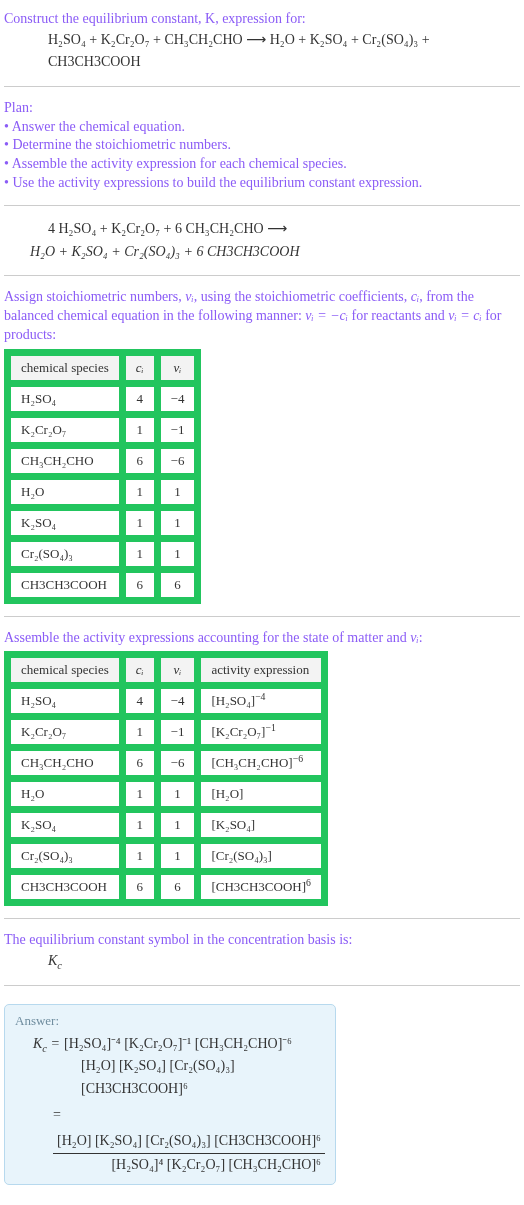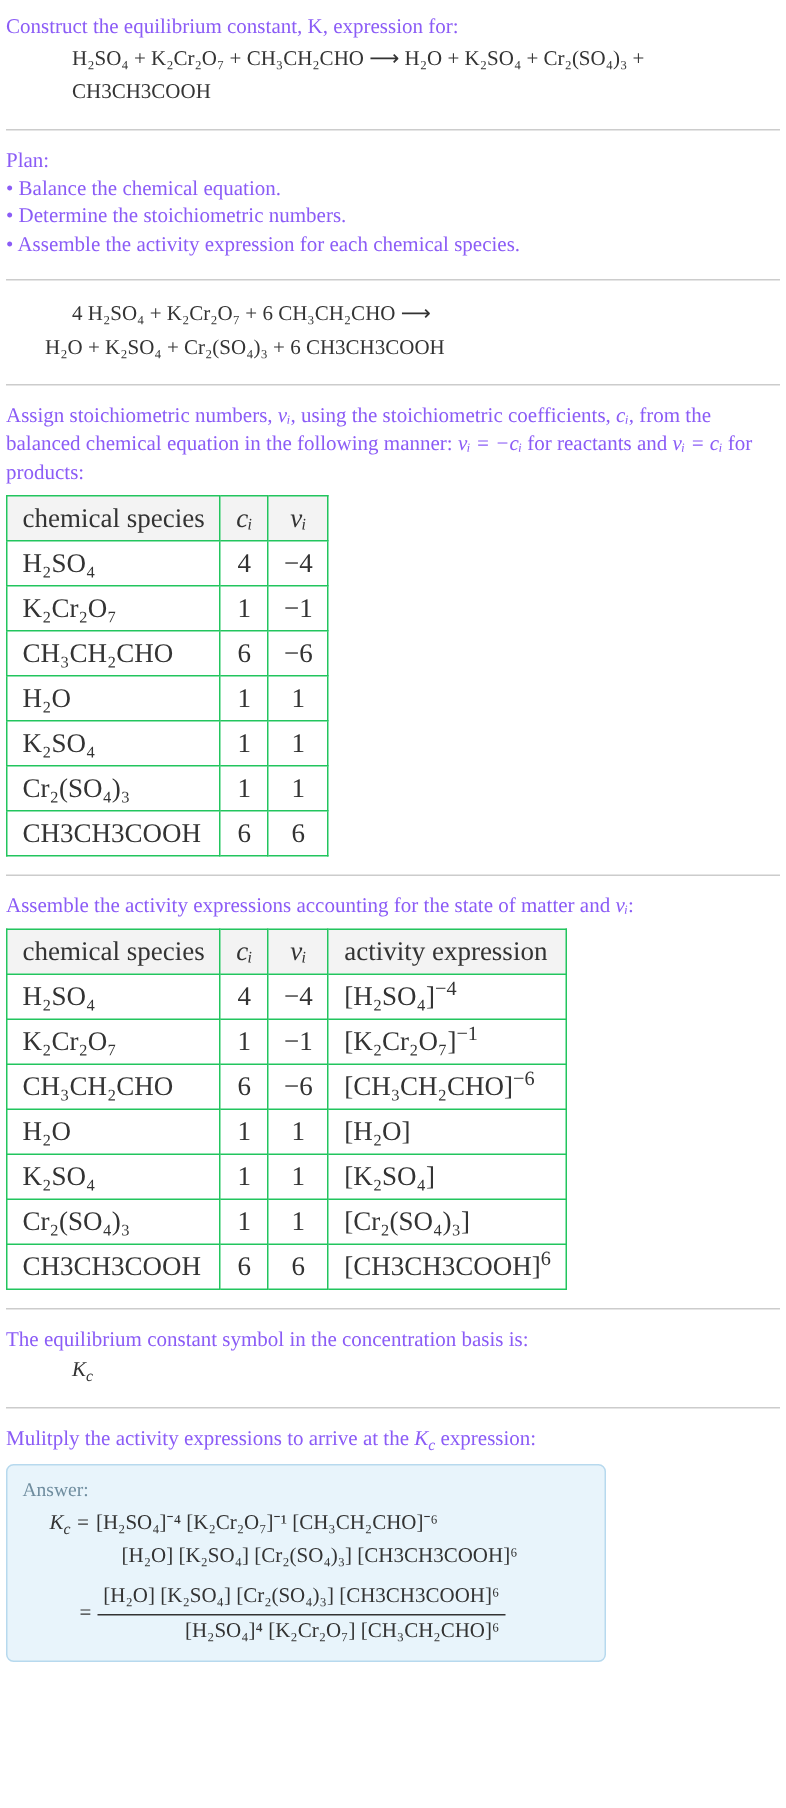--- a/index.html
+++ b/index.html
@@ -28,53 +28,54 @@
   .eq, .mathline {
     font-size: 14px;
     line-height: 1.6;
     margin-left: 44px;
   }
   table.data {
     border-collapse: collapse;
     margin-top: 4px;
   }
   table.data th, table.data td {
-    border: 1px solid #22c55e;
+    border: 7px solid #22c55e;
     padding: 4px 10px;
-    font-size: 18px;
+    font-size: 13px;
     text-align: center;
     white-space: nowrap;
   }
   table.data th {
     background: #f3f3f3;
     font-weight: normal;
   }
   table.data td.left, table.data th.left {
     text-align: left;
   }
   .answer-box {
     background: #e8f4fb;
     border: 1px solid #b7d9ee;
     border-radius: 5px;
     padding: 8px 10px;
     margin-top: 6px;
-    width: 400px;
+    width: 332px;
     box-sizing: border-box;
   }
   .answer-label {
     color: #6f8d9f;
     font-size: 13px;
     margin-bottom: 4px;
   }
   sub, sup {
     font-size: 0.75em;
     line-height: 0;
   }
   .indent {
     margin-left: 26px;
+    font-style: italic;
   }
   .frac {
     display: inline-block;
     vertical-align: middle;
     text-align: center;
   }
   .frac .num {
     display: block;
     border-bottom: 1px solid #333;
     padding: 0 4px;
@@ -97,23 +98,24 @@
 
 <div class="section">
   <div class="prompt">Construct the equilibrium constant, K, expression for:</div>
   <div class="eq">H₂SO₄ + K₂Cr₂O₇ + CH₃CH₂CHO  ⟶  H₂O + K₂SO₄ + Cr₂(SO₄)₃ + CH3CH3COOH</div>
 </div>
 
 <hr class="hr">
 
 <div class="section">
   <div class="prompt">Plan:</div>
-  <div class="prompt">• Balance the chemical equation.</div>
+  <div class="prompt">• Answer the chemical equation.</div>
   <div class="prompt">• Determine the stoichiometric numbers.</div>
   <div class="prompt">• Assemble the activity expression for each chemical species.</div>
+  <div class="prompt">• Use the activity expressions to build the equilibrium constant expression.</div>
 </div>
 
 <hr class="hr">
 
 <div class="section">
   <div class="eq">4 H₂SO₄ + K₂Cr₂O₇ + 6 CH₃CH₂CHO  ⟶</div>
   <div class="eq indent">H₂O + K₂SO₄ + Cr₂(SO₄)₃ + 6 CH3CH3COOH</div>
 </div>
 
 <hr class="hr">
@@ -233,23 +235,20 @@
 <hr class="hr">
 
 <div class="section">
   <div class="prompt">The equilibrium constant symbol in the concentration basis is:</div>
   <div class="eq italic">K<sub>c</sub></div>
 </div>
 
 <hr class="hr">
 
 <div class="section">
-  <div class="prompt">
-    <span>Mulitply the activity expressions to arrive at the </span><span class="italic">K<sub>c</sub></span><span> expression:</span>
-  </div>
 
   <div class="answer-box">
     <div class="answer-label">Answer:</div>
 
     <div class="mathline kc-line" style="margin-left:18px;">
       <span class="italic">K<sub>c</sub> =</span>
       <span>[H₂SO₄]⁻⁴ [K₂Cr₂O₇]⁻¹ [CH₃CH₂CHO]⁻⁶</span>
     </div>
     <div class="mathline" style="margin-left:66px;">
       <span>[H₂O] [K₂SO₄] [Cr₂(SO₄)₃] [CH3CH3COOH]⁶</span>

